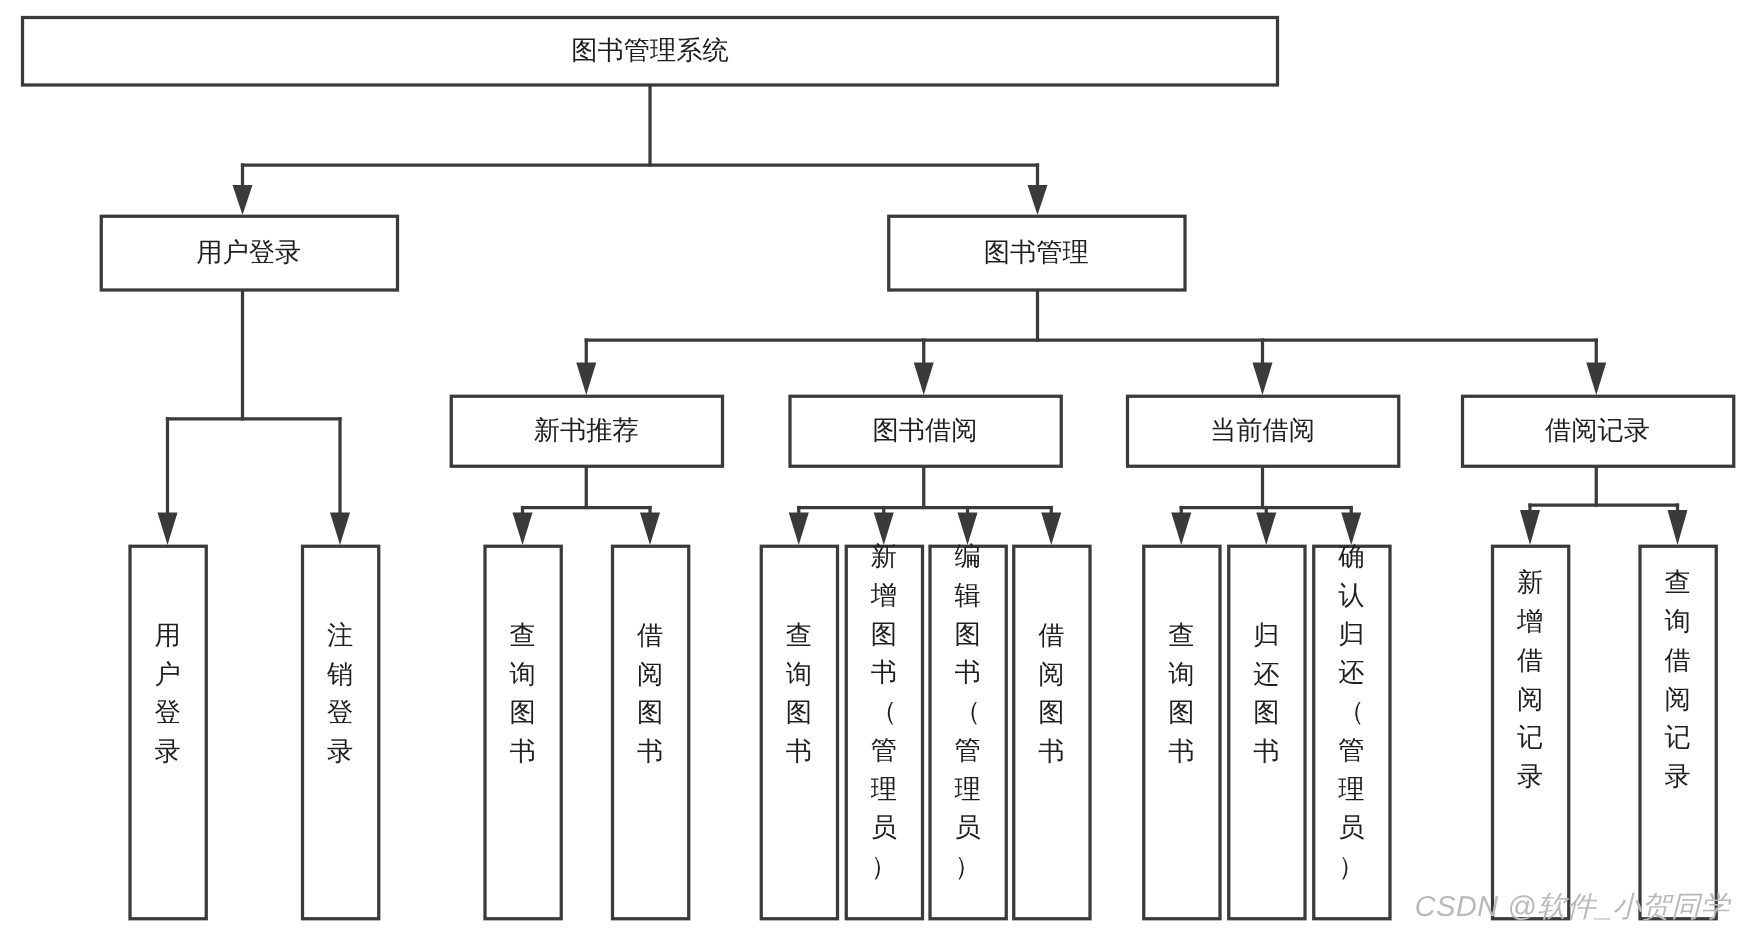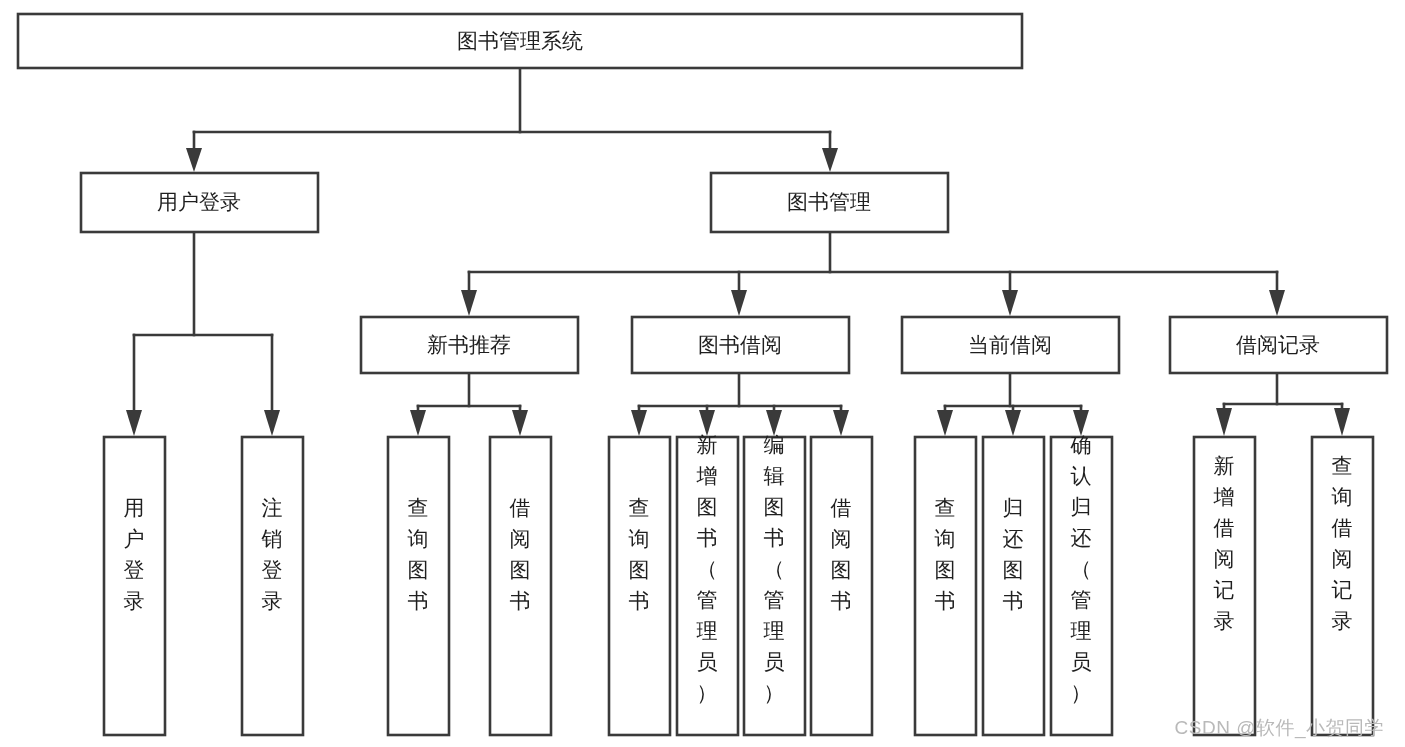--- a/index.html
+++ b/index.html
@@ -52,25 +52,26 @@
     fill: #1f1f1f;
     font-family: "Liberation Sans", sans-serif;
     font-size: 21px;
     text-anchor: middle;
   }
   .watermark {
     position: absolute;
     right: 16px;
     bottom: 6px;
     font-family: "Liberation Sans", sans-serif;
-    font-size: 19px;
+    font-size: 23px;
     color: #b9b9b9;
     letter-spacing: 0.5px;
     white-space: nowrap;
     user-select: none;
+    font-style: italic;
   }
 </style>
 </head>
 <body>
 
 <div id="diagram-root">
   <svg class="flowchart" viewBox="0 0 1405 747" xmlns="http://www.w3.org/2000/svg">
 
     <g>
       <path class="connector" d="M 520 68 L 520 132"></path>

